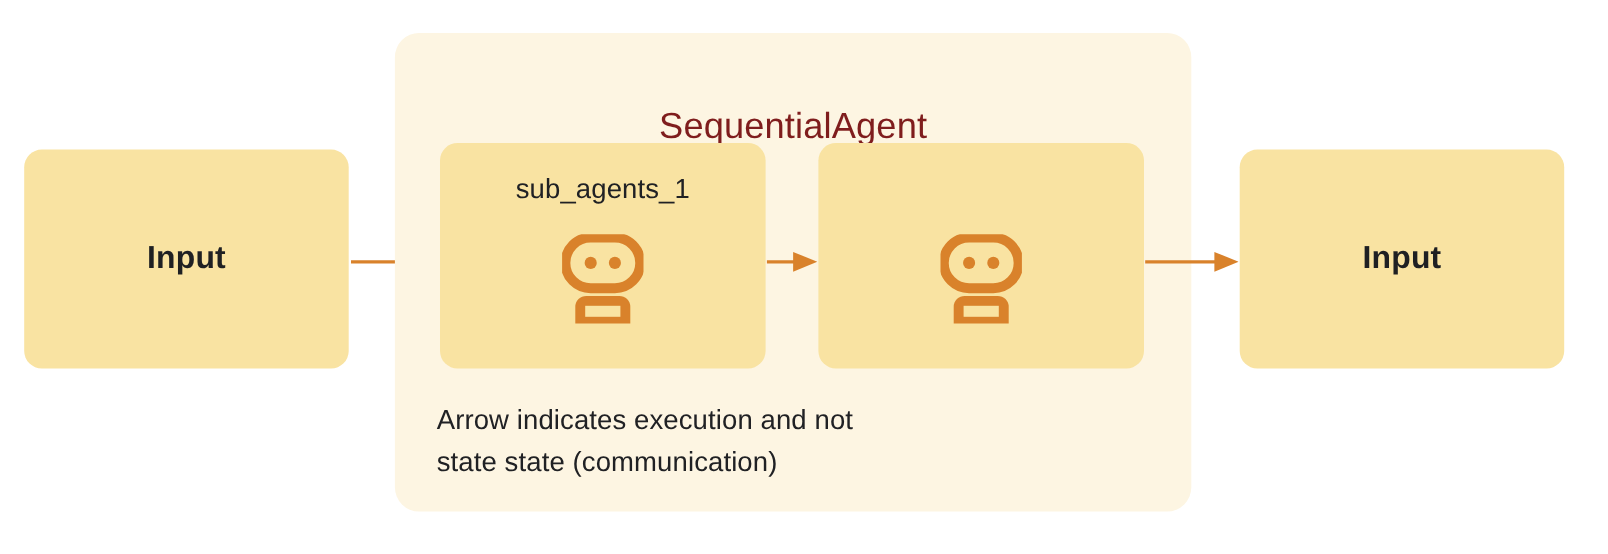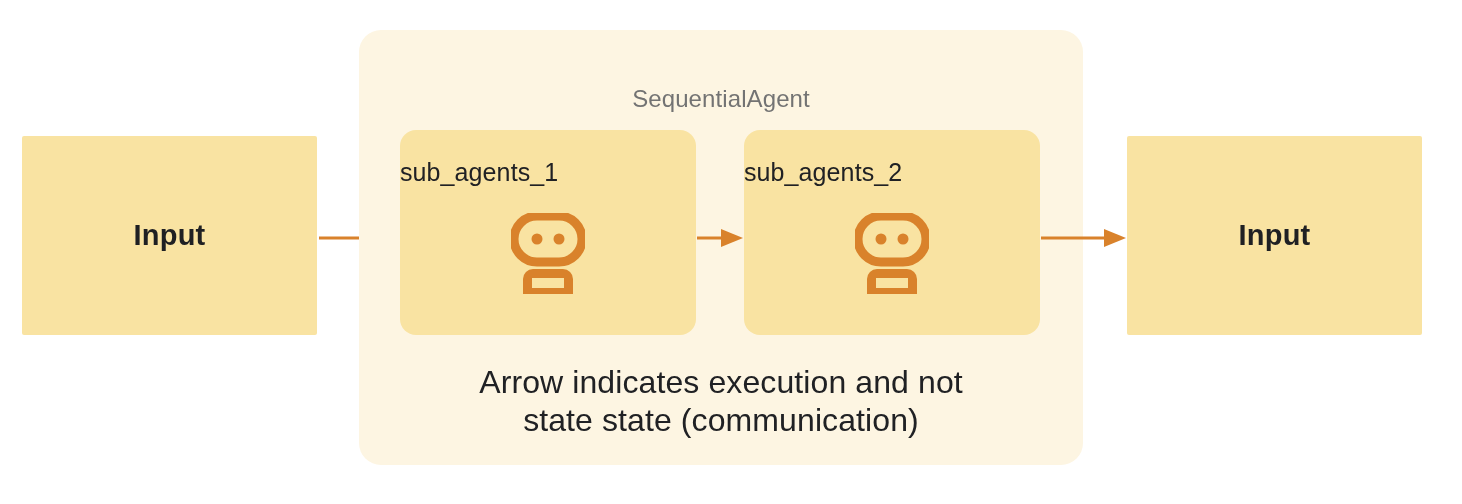--- a/index.html
+++ b/index.html
@@ -25,39 +25,39 @@
     left: 359px;
     top: 30px;
     width: 724px;
     height: 435px;
     background: #FDF5E2;
     border-radius: 22px;
   }
   .agent-title {
     position: absolute;
     left: 0;
-    top: 52px;
+    top: 67px;
     width: 100%;
     text-align: center;
-    font-size: 24px;
+    font-size: 33px;
     line-height: 34px;
     font-weight: 400;
-    color: #737373;
+    color: #7f1d1d;
     letter-spacing: 0.1px;
     white-space: nowrap;
   }
 
   
   .io-box {
     position: absolute;
     top: 136px;
     width: 295px;
     height: 199px;
     background: #F9E3A2;
-    border-radius: 2px;
+    border-radius: 16px;
     display: flex;
     align-items: center;
     justify-content: center;
   }
   .io-box.input  { left: 22px; }
   .io-box.output { left: 1127px; }
   .io-label {
     font-size: 29px;
     font-weight: 700;
     color: #1F2023;
@@ -74,20 +74,21 @@
     border-radius: 16px;
   }
   .subagent-card.card-1 { left: 400px; }
   .subagent-card.card-2 { left: 744px; }
 
   .subagent-label {
     position: absolute;
     left: 0;
     top: 27px;
     width: 100%;
+    text-align: center;
     font-size: 25px;
     line-height: 30px;
     font-weight: 400;
     color: #202124;
     letter-spacing: 0.1px;
     white-space: nowrap;
   }
   .robot-icon {
     position: absolute;
     left: 50%;
@@ -97,26 +98,26 @@
     height: 84px;
     display: block;
   }
 
   
   .caption {
     position: absolute;
     left: 359px;
     top: 363px;
     width: 724px;
-    text-align: center;
-    font-size: 32px;
+    font-size: 25px;
     line-height: 38px;
     font-weight: 400;
     color: #202124;
     letter-spacing: 0.1px;
+    padding-left: 38px;
   }
 
   
   .arrow {
     position: absolute;
     top: 225px;
     height: 26px;
   }
   .arrow.arrow-1 { left: 319px; width: 80px; }
   .arrow.arrow-2 { left: 697px; width: 46px; }
@@ -150,21 +151,20 @@
       <rect x="21" y="65" width="32" height="10" fill="#F9E3A2"></rect>
     </svg>
   </div>
 
   <svg class="arrow arrow-2" viewBox="0 0 46 26" preserveAspectRatio="none">
     <line x1="0" y1="13" x2="28" y2="13" stroke="#D9822B" stroke-width="3"></line>
     <polygon points="24,4 46,13 24,22" fill="#D9822B"></polygon>
   </svg>
 
   <div class="subagent-card card-2">
-    <div class="subagent-label">sub_agents_2</div>
     <svg class="robot-icon" viewBox="0 0 74 84">
       <rect x="3" y="3" width="68" height="46" rx="23" ry="23" fill="none" stroke="#D9822B" stroke-width="9"></rect>
       <circle cx="26" cy="26" r="5.5" fill="#D9822B"></circle>
       <circle cx="48" cy="26" r="5.5" fill="#D9822B"></circle>
       <path d="M12 81 L12 66 A10 10 0 0 1 22 56 L52 56 A10 10 0 0 1 62 66 L62 81 Z" fill="#D9822B"></path>
       <rect x="21" y="65" width="32" height="10" fill="#F9E3A2"></rect>
     </svg>
   </div>
 
   <div class="caption">

